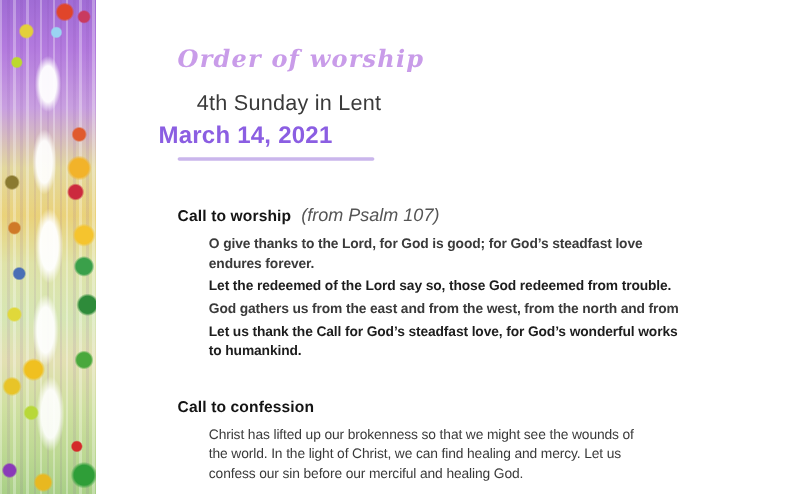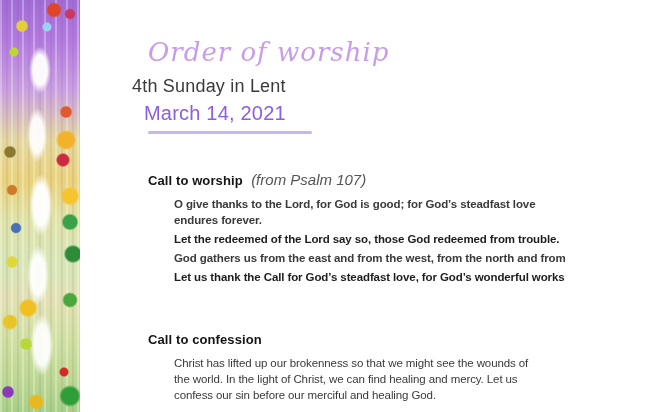--- a/index.html
+++ b/index.html
@@ -42,30 +42,30 @@
       radial-gradient(ellipse 15px 40px at 41px 205px, rgba(255,255,255,.95) 0 50%, rgba(255,255,255,0) 78%),
       radial-gradient(ellipse 14px 38px at 38px 275px, rgba(255,255,255,.92) 0 50%, rgba(255,255,255,0) 78%),
       radial-gradient(ellipse 15px 40px at 42px 345px, rgba(255,255,255,.90) 0 50%, rgba(255,255,255,0) 78%),
       repeating-linear-gradient(90deg, rgba(255,255,255,0.30) 0 2px, rgba(255,255,255,0) 2px 6px, rgba(120,60,160,0.10) 6px 8px, rgba(255,255,255,0) 8px 11px),
       linear-gradient(180deg, #a06cd5 0px, #b37ade 40px, #c9a0e0 90px, #e3d89e 140px, #ead27a 180px, #dfe3a8 220px, #d6e6b4 265px, #e3e0b2 300px, #cfe0a0 340px, #bcd892 380px, #a8cf86 412px);
   }
 
   
   .script-title {
     position:absolute; left:148px; top:38px;
-    font-family:"DejaVu Serif", serif; font-style:italic; font-weight:normal;
-    font-size:26px; line-height:1.1; letter-spacing:1px; color:#c99ce9;
+    font-family:"DejaVu Serif", serif; font-style:italic; font-weight:bold;
+    font-size:20px; line-height:1.1; letter-spacing:1px; color:#c99ce9;
   }
   .subtitle {
-    position:absolute; left:132px; top:76px;
+    position:absolute; left:164px; top:76px;
     font-size:18px; line-height:1.15; color:#3a3a3a; letter-spacing:0.2px;
   }
   .date {
-    position:absolute; left:144px; top:102px;
-    font-size:20px; font-weight:normal; color:#8b5ee2; letter-spacing:0.2px;
+    position:absolute; left:132px; top:102px;
+    font-size:20px; font-weight:bold; color:#8b5ee2; letter-spacing:0.2px;
   }
   .rule {
     position:absolute; left:148px; top:131px;
     width:164px; height:3px; background:#cab6ec; border-radius:2px;
   }
 
   
   .sec { position:absolute; left:148px; width:435px; }
   .sec1 { top:171px; }
   .sec2 { top:330px; }
@@ -101,20 +101,21 @@
       <div class="ln cont">endures forever.</div>
     </div>
     <div class="item bold">
       <div class="ln first">Let the redeemed of the Lord say so, those God redeemed from trouble.</div>
     </div>
     <div class="item">
       <div class="ln first">God gathers us from the east and from the west, from the north and from</div>
     </div>
     <div class="item bold">
       <div class="ln first">Let us thank the Call for God’s steadfast love, for God’s wonderful works</div>
+      <div class="ln cont">to humankind.</div>
     </div>
   </section>
 
   <section class="sec sec2">
     <div class="sec-head">
       <span class="heading">Call to confession</span>
     </div>
     <div class="para">
       <div class="ln">Christ has lifted up our brokenness so that we might see the wounds of</div>
       <div class="ln">the world. In the light of Christ, we can find healing and mercy. Let us</div>

